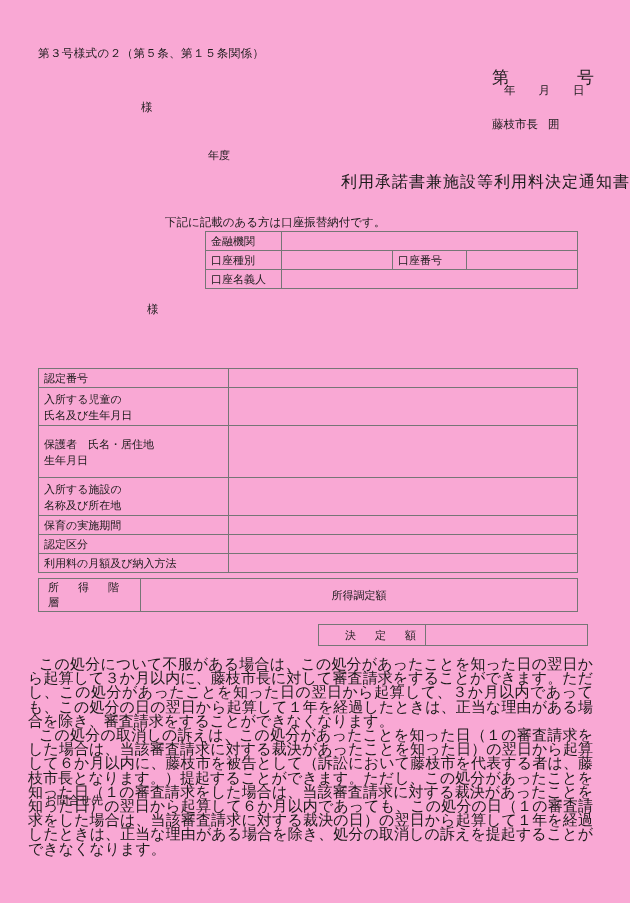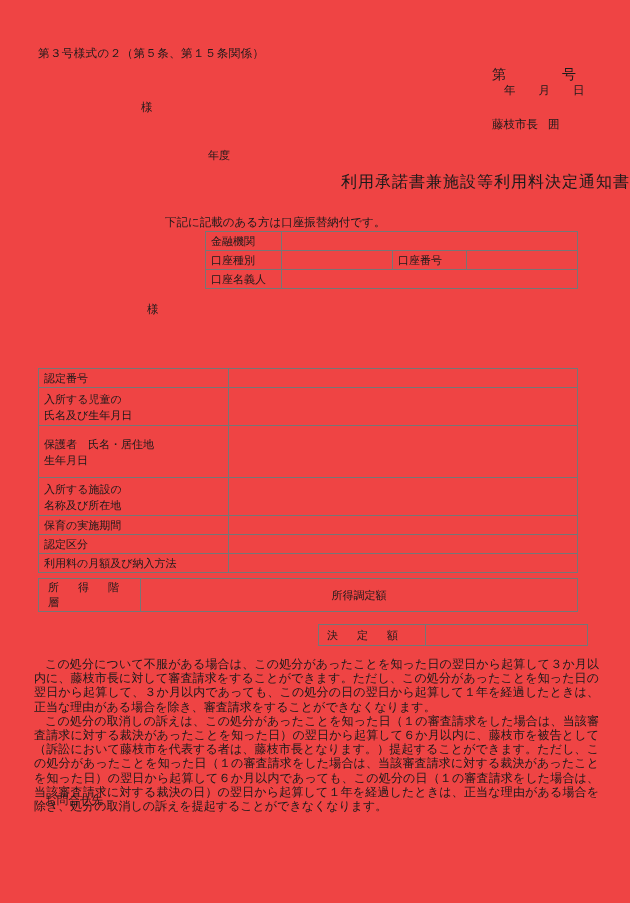--- a/index.html
+++ b/index.html
@@ -9,36 +9,36 @@
     background: #ffffff;
   }
   body {
     font-family: "Liberation Serif", "DejaVu Serif", serif;
     color: #1a1a1a;
   }
   .page {
     position: relative;
     width: 630px;
     height: 903px;
-    background: #ef4444;
+    background: #f9a8d4;
     overflow: hidden;
     box-sizing: border-box;
   }
   .abs { position: absolute; }
 
   
   .form-no {
     left: 38px; top: 46px;
     font-size: 11.5px;
     letter-spacing: 0.4px;
     white-space: nowrap;
   }
   .doc-number {
     left: 492px; top: 66px;
-    font-size: 14px;
+    font-size: 17px;
     white-space: nowrap;
   }
   .doc-date {
     left: 492px; top: 83px;
     font-size: 11.5px;
     white-space: nowrap;
     margin-left: 12px;
   }
   .addressee-1 {
     left: 141px; top: 100px;
@@ -134,30 +134,30 @@
   }
 
   
   .decision-table {
     left: 318px; top: 624px;
     width: 270px;
   }
   .decision-table td { height: 21px; }
   .decision-table .lbl {
     width: 107px;
-    text-align: left;
+    text-align: right;
     letter-spacing: 4px;
     padding-left: 8px;
   }
 
   
   .legal {
-    left: 34px; top: 657px;
+    left: 28px; top: 657px;
     width: 565px;
-    font-size: 12px;
+    font-size: 15px;
     line-height: 14.2px;
     text-align: justify;
   }
   .legal p {
     margin: 0;
     text-indent: 11px;
   }
 
   
   .contact {

